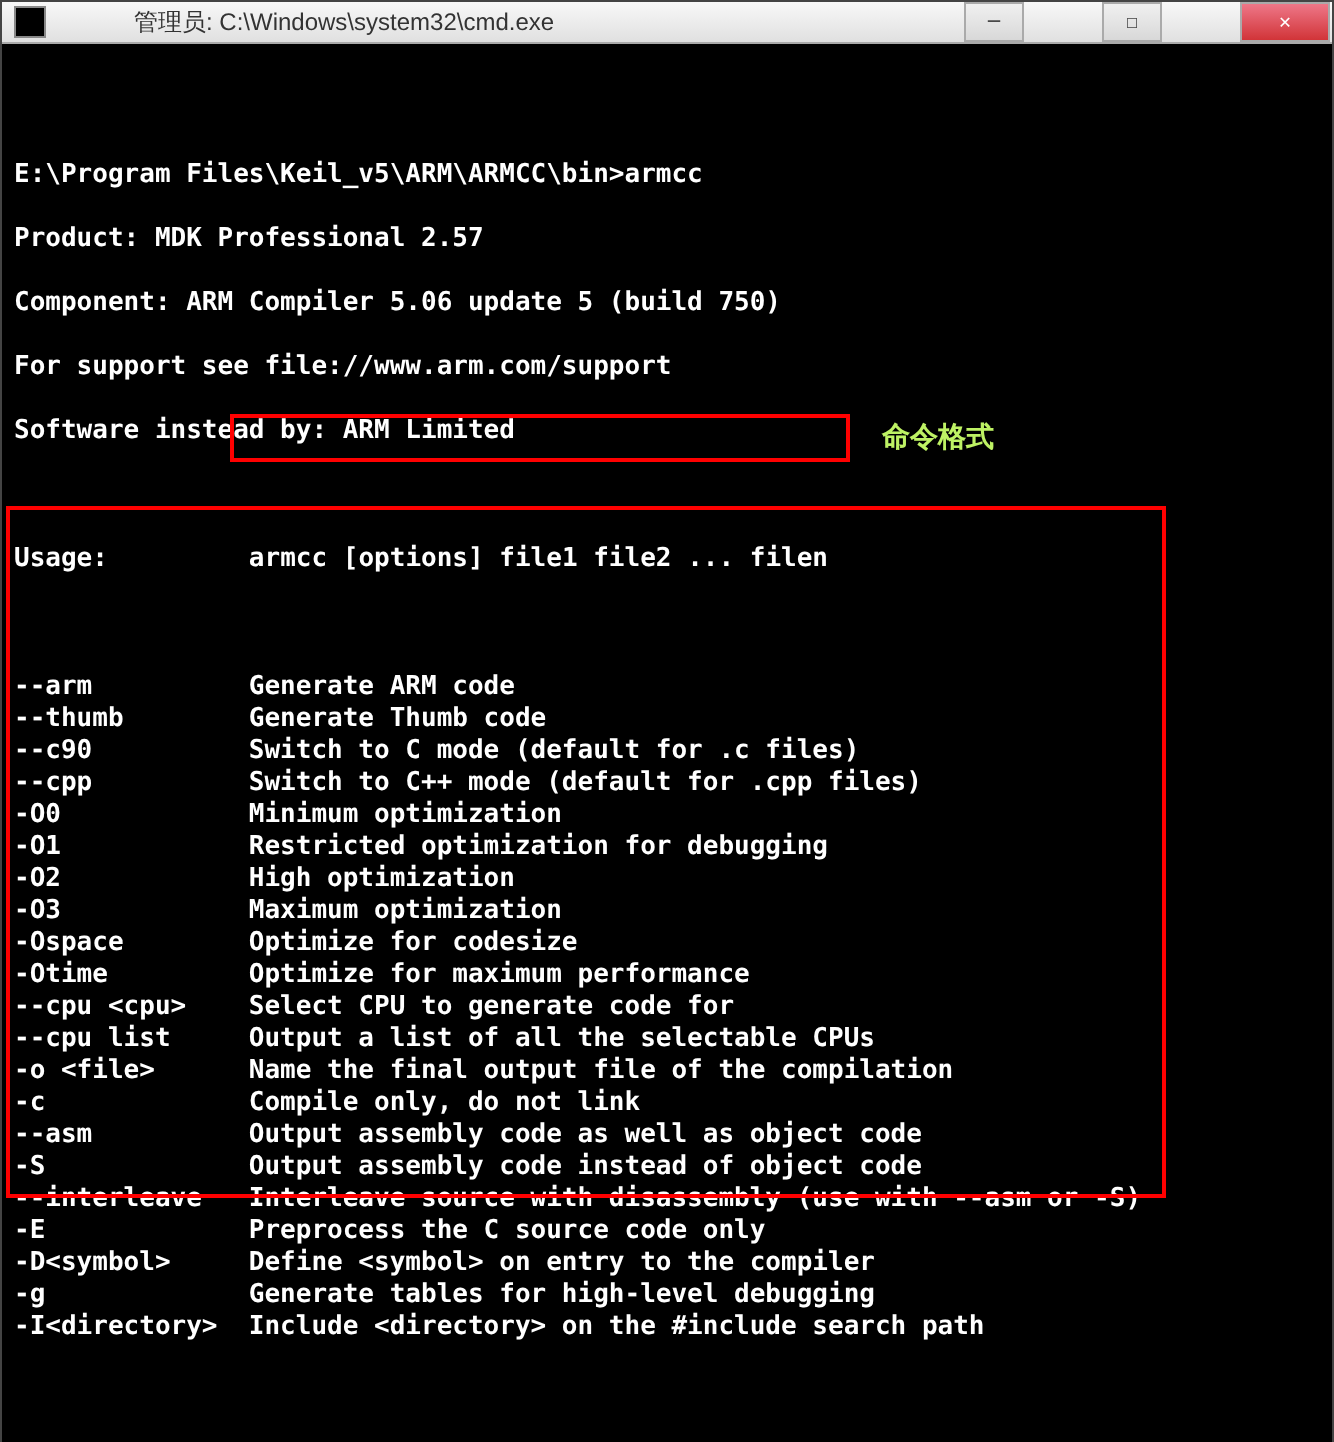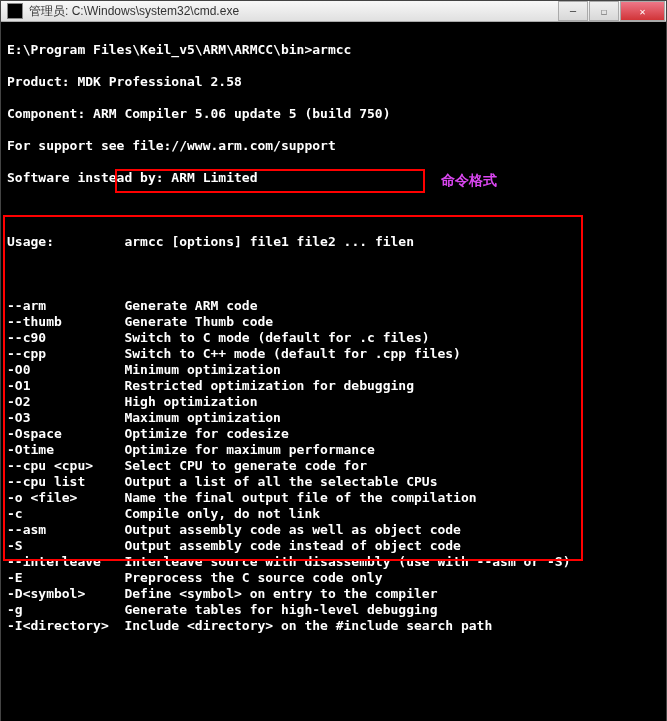--- a/index.html
+++ b/index.html
@@ -1,15 +1,15 @@
 <!DOCTYPE html>
 <html><head>
 <meta charset="utf-8">
 <style>
-* { margin: 0; padding: 0; box-sizing: border-box; }
+* { margin: 0; padding: 0; box-sizing: border-box; gap: 38px; }
 body {
   font-family: "SimSun", "Consolas", monospace;
   background: #000;
   width: 667px;
   height: 721px;
   overflow: hidden;
 }
 .window {
   width: 667px;
   height: 721px;
@@ -77,21 +77,21 @@
   left: 114px;
   top: 147px;
   width: 310px;
   height: 24px;
   pointer-events: none;
 }
 .usage-label {
   position: absolute;
   left: 440px;
   top: 150px;
-  color: #d946ef;
+  color: #bef264;
   font-size: 14px;
   font-family: "SimSun", sans-serif;
   font-weight: bold;
 }
 .options-box {
   position: absolute;
   border: 2px solid #ff0000;
   left: 2px;
   top: 193px;
   width: 580px;
@@ -108,21 +108,21 @@
     <div class="titlebar-title">管理员: C:\Windows\system32\cmd.exe</div>
     <div class="window-controls">
       <div class="win-btn">─</div>
       <div class="win-btn">☐</div>
       <div class="win-btn close">✕</div>
     </div>
   </div>
 
   <div class="terminal">
 <div>E:\Program Files\Keil_v5\ARM\ARMCC\bin&gt;armcc</div>
-<div>Product: MDK Professional 2.58</div>
+<div>Product: MDK Professional 2.57</div>
 <div>Component: ARM Compiler 5.06 update 5 (build 750)</div>
 <div>For support see file://www.arm.com/support</div>
 <div>Software instead by: ARM Limited</div>
 <div> </div>
 <div><span>Usage:</span>         <span>armcc [options] file1 file2 ... filen</span></div>
 <div> </div>
 <div id="options-container"><div>--arm          Generate ARM code</div><div>--thumb        Generate Thumb code</div><div>--c90          Switch to C mode (default for .c files)</div><div>--cpp          Switch to C++ mode (default for .cpp files)</div><div>-O0            Minimum optimization</div><div>-O1            Restricted optimization for debugging</div><div>-O2            High optimization</div><div>-O3            Maximum optimization</div><div>-Ospace        Optimize for codesize</div><div>-Otime         Optimize for maximum performance</div><div>--cpu &lt;cpu&gt;    Select CPU to generate code for</div><div>--cpu list     Output a list of all the selectable CPUs</div><div>-o &lt;file&gt;      Name the final output file of the compilation</div><div>-c             Compile only, do not link</div><div>--asm          Output assembly code as well as object code</div><div>-S             Output assembly code instead of object code</div><div>--interleave   Interleave source with disassembly (use with --asm or -S)</div><div>-E             Preprocess the C source code only</div><div>-D&lt;symbol&gt;     Define &lt;symbol&gt; on entry to the compiler</div><div>-g             Generate tables for high-level debugging</div><div>-I&lt;directory&gt;  Include &lt;directory&gt; on the #include search path</div></div>
 <div> </div>
 
 

